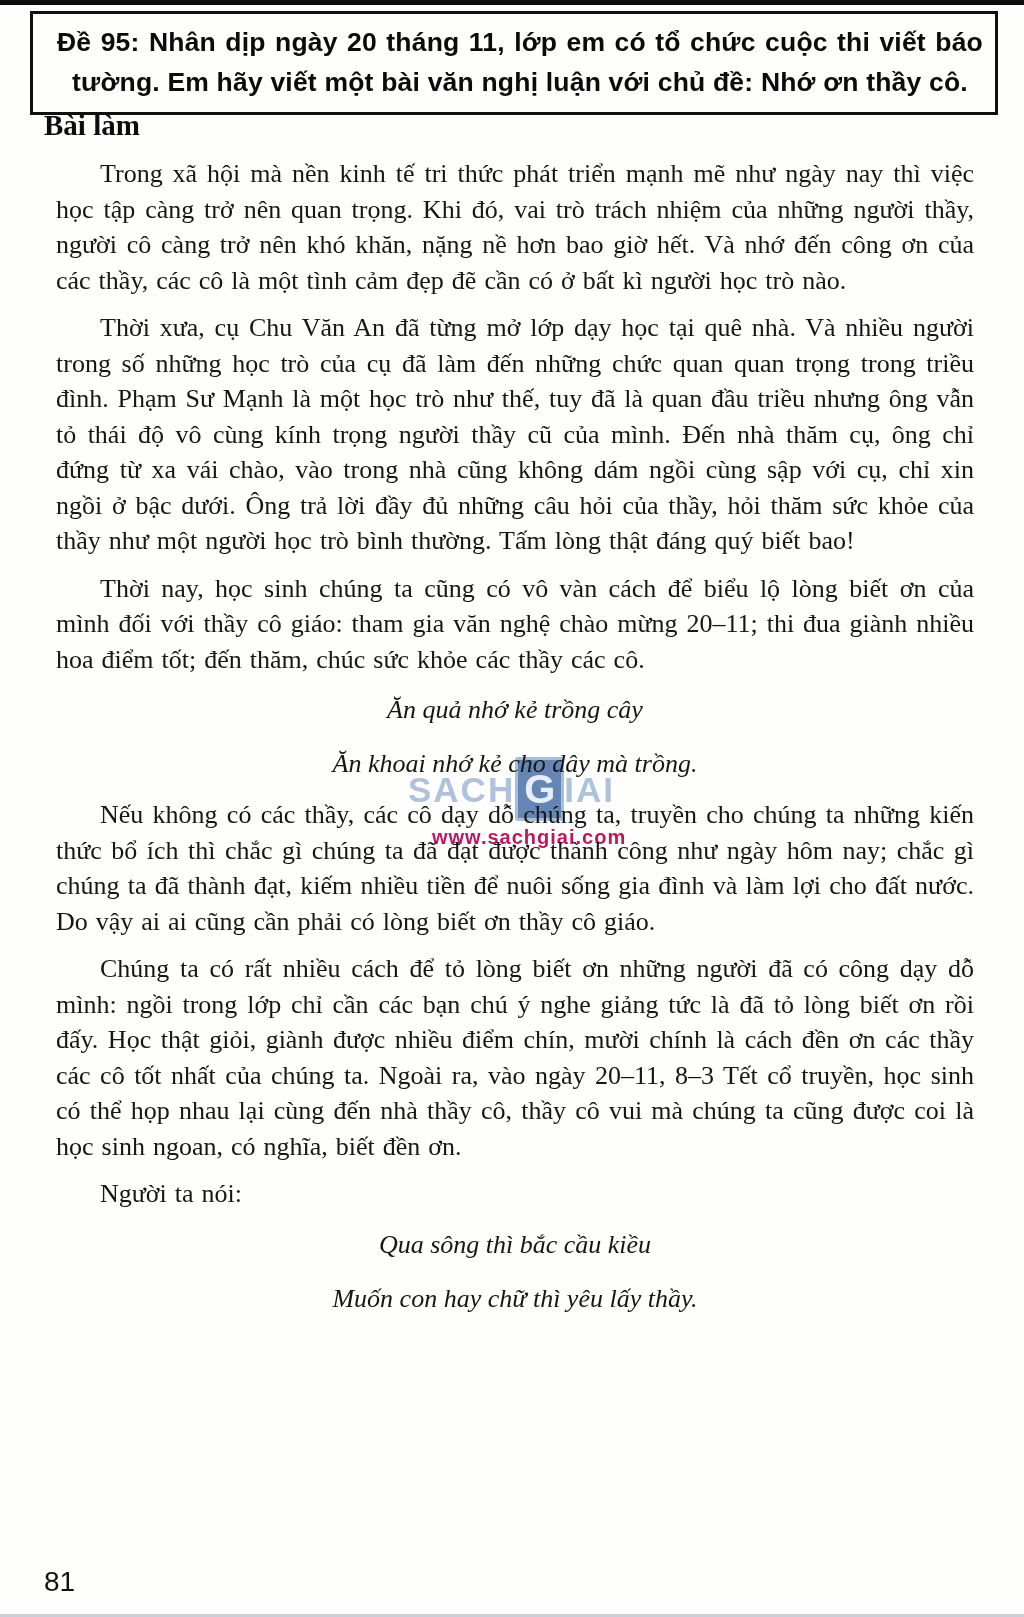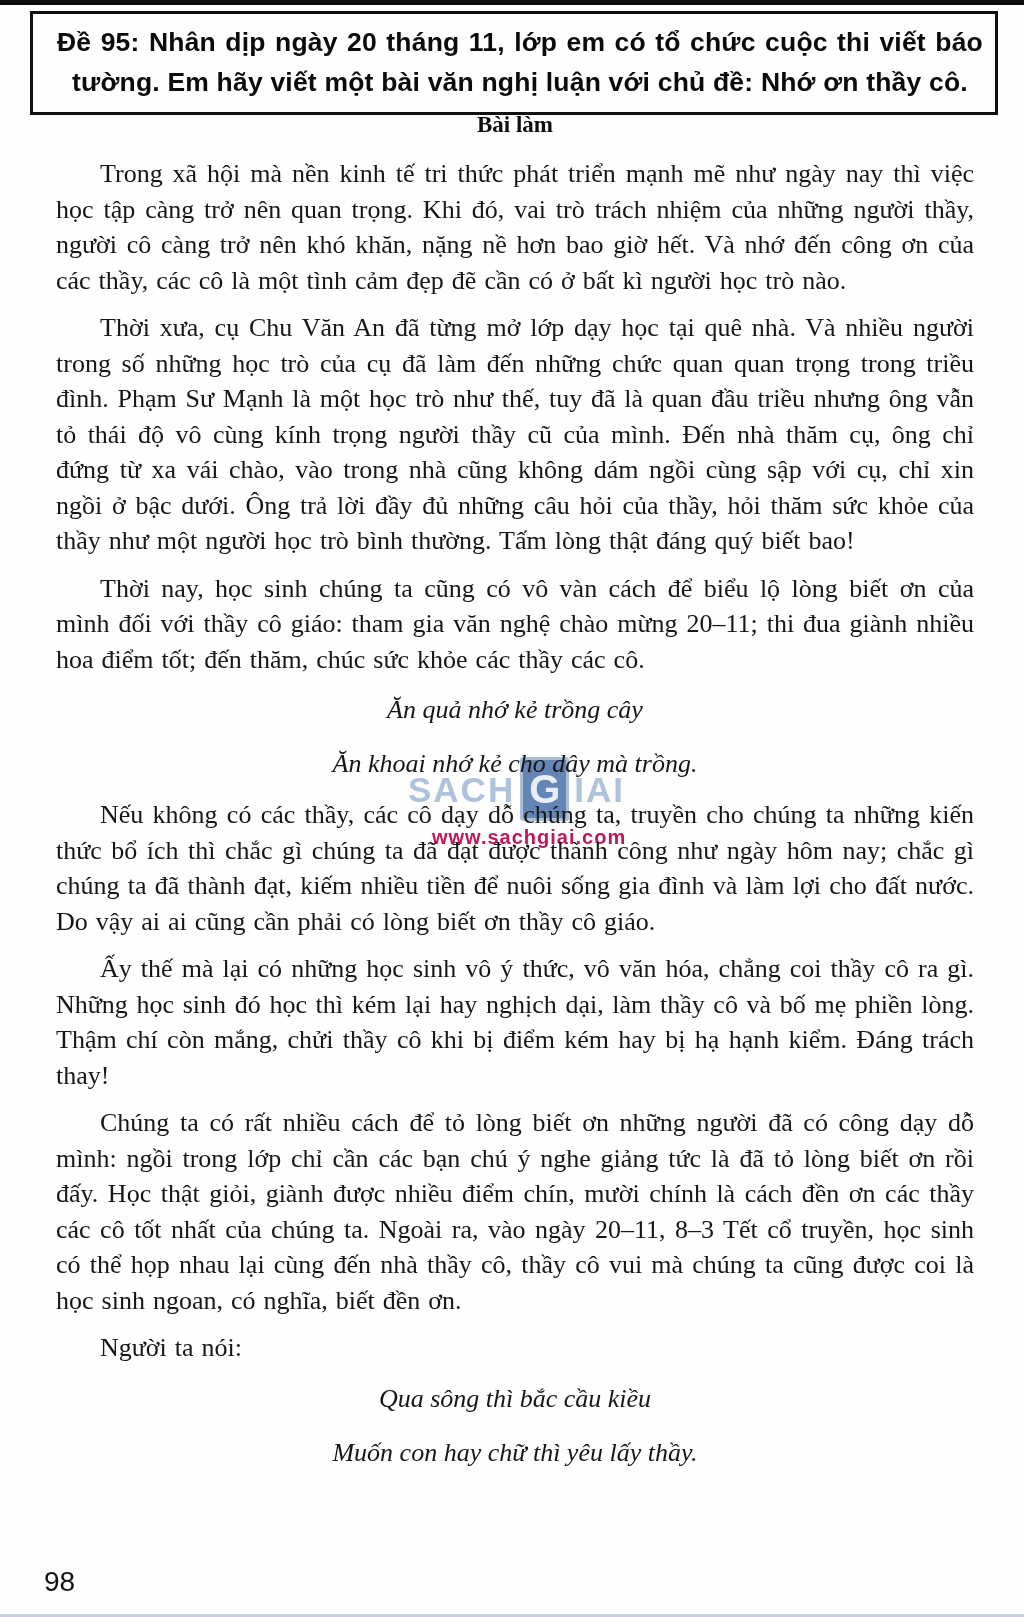--- a/index.html
+++ b/index.html
@@ -28,22 +28,22 @@
     letter-spacing:.2px;
     color:#0b0b0b;
     z-index:1;
   }
   .prompt-label::after{content:" ";}
   .content{
     position:absolute;top:106px;left:44px;width:942px;z-index:1;
   }
   .heading{
     margin:0 0 7px 0;
-    font-size:23px;line-height:38px;
-    font-weight:bold;text-align:center;
+    font-size:29px;line-height:38px;
+    font-weight:bold;
     color:#0d0d0d;
   }
   .para{
     margin:12px;
     font-size:26px;line-height:35.5px;
     text-align:justify;
     text-indent:44px;
     word-spacing:1.5px;
   }
   .verse{margin:7px 0 7px 0;}
@@ -54,21 +54,21 @@
     text-align:center;
   }
   .page-number{
     position:absolute;left:44px;top:1566px;
     font-size:28px;font-family:"Liberation Sans", sans-serif;
     color:#111;z-index:1;
   }
   
   .wm{
     position:absolute;left:408px;top:757px;z-index:0;
-    display:flex;align-items:center;gap:5px;
+    display:flex;align-items:center;
     font-family:"Liberation Sans", sans-serif;font-weight:bold;
     user-select:none;
   }
   .wm-word{
     font-size:35px;letter-spacing:2px;line-height:35px;
   }
   .wm-logo{
     width:49px;height:64px;
     box-sizing:border-box;
     border-radius:3px;
@@ -109,26 +109,25 @@
     <p class="para">Trong xã hội mà nền kinh tế tri thức phát triển mạnh mẽ như ngày nay thì việc học tập càng trở nên quan trọng. Khi đó, vai trò trách nhiệm của những người thầy, người cô càng trở nên khó khăn, nặng nề hơn bao giờ hết. Và nhớ đến công ơn của các thầy, các cô là một tình cảm đẹp đẽ cần có ở bất kì người học trò nào.</p>
     <p class="para">Thời xưa, cụ Chu Văn An đã từng mở lớp dạy học tại quê nhà. Và nhiều người trong số những học trò của cụ đã làm đến những chức quan quan trọng trong triều đình. Phạm Sư Mạnh là một học trò như thế, tuy đã là quan đầu triều nhưng ông vẫn tỏ thái độ vô cùng kính trọng người thầy cũ của mình. Đến nhà thăm cụ, ông chỉ đứng từ xa vái chào, vào trong nhà cũng không dám ngồi cùng sập với cụ, chỉ xin ngồi ở bậc dưới. Ông trả lời đầy đủ những câu hỏi của thầy, hỏi thăm sức khỏe của thầy như một người học trò bình thường. Tấm lòng thật đáng quý biết bao!</p>
     <p class="para">Thời nay, học sinh chúng ta cũng có vô vàn cách để biểu lộ lòng biết ơn của mình đối với thầy cô giáo: tham gia văn nghệ chào mừng 20–11; thi đua giành nhiều hoa điểm tốt; đến thăm, chúc sức khỏe các thầy các cô.</p>
 
     <div class="verse">
       <p>Ăn quả nhớ kẻ trồng cây</p>
       <p>Ăn khoai nhớ kẻ cho dây mà trồng.</p>
     </div>
 
     <p class="para">Nếu không có các thầy, các cô dạy dỗ chúng ta, truyền cho chúng ta những kiến thức bổ ích thì chắc gì chúng ta đã đạt được thành công như ngày hôm nay; chắc gì chúng ta đã thành đạt, kiếm nhiều tiền để nuôi sống gia đình và làm lợi cho đất nước. Do vậy ai ai cũng cần phải có lòng biết ơn thầy cô giáo.</p>
-    <p class="para">Ấy thế mà lại có những học sinh vô ý thức, vô văn hóa, chẳng coi thầy cô ra gì. Những học sinh đó học thì kém lại hay nghịch dại, làm thầy cô và bố mẹ phiền lòng. Thậm chí còn mắng, chửi thầy cô khi bị điểm kém hay bị hạ hạnh kiểm. Đáng trách thay!</p>
     <p class="para">Chúng ta có rất nhiều cách để tỏ lòng biết ơn những người đã có công dạy dỗ mình: ngồi trong lớp chỉ cần các bạn chú ý nghe giảng tức là đã tỏ lòng biết ơn rồi đấy. Học thật giỏi, giành được nhiều điểm chín, mười chính là cách đền ơn các thầy các cô tốt nhất của chúng ta. Ngoài ra, vào ngày 20–11, 8–3 Tết cổ truyền, học sinh có thể họp nhau lại cùng đến nhà thầy cô, thầy cô vui mà chúng ta cũng được coi là học sinh ngoan, có nghĩa, biết đền ơn.</p>
     <p class="para">Người ta nói:</p>
 
     <div class="verse">
       <p>Qua sông thì bắc cầu kiều</p>
       <p>Muốn con hay chữ thì yêu lấy thầy.</p>
     </div>
   </div>
 
-  <div class="page-number">98</div>
+  <div class="page-number">81</div>
 
   <div class="bottom-rule"></div>
 </div>
 
 </body></html>

